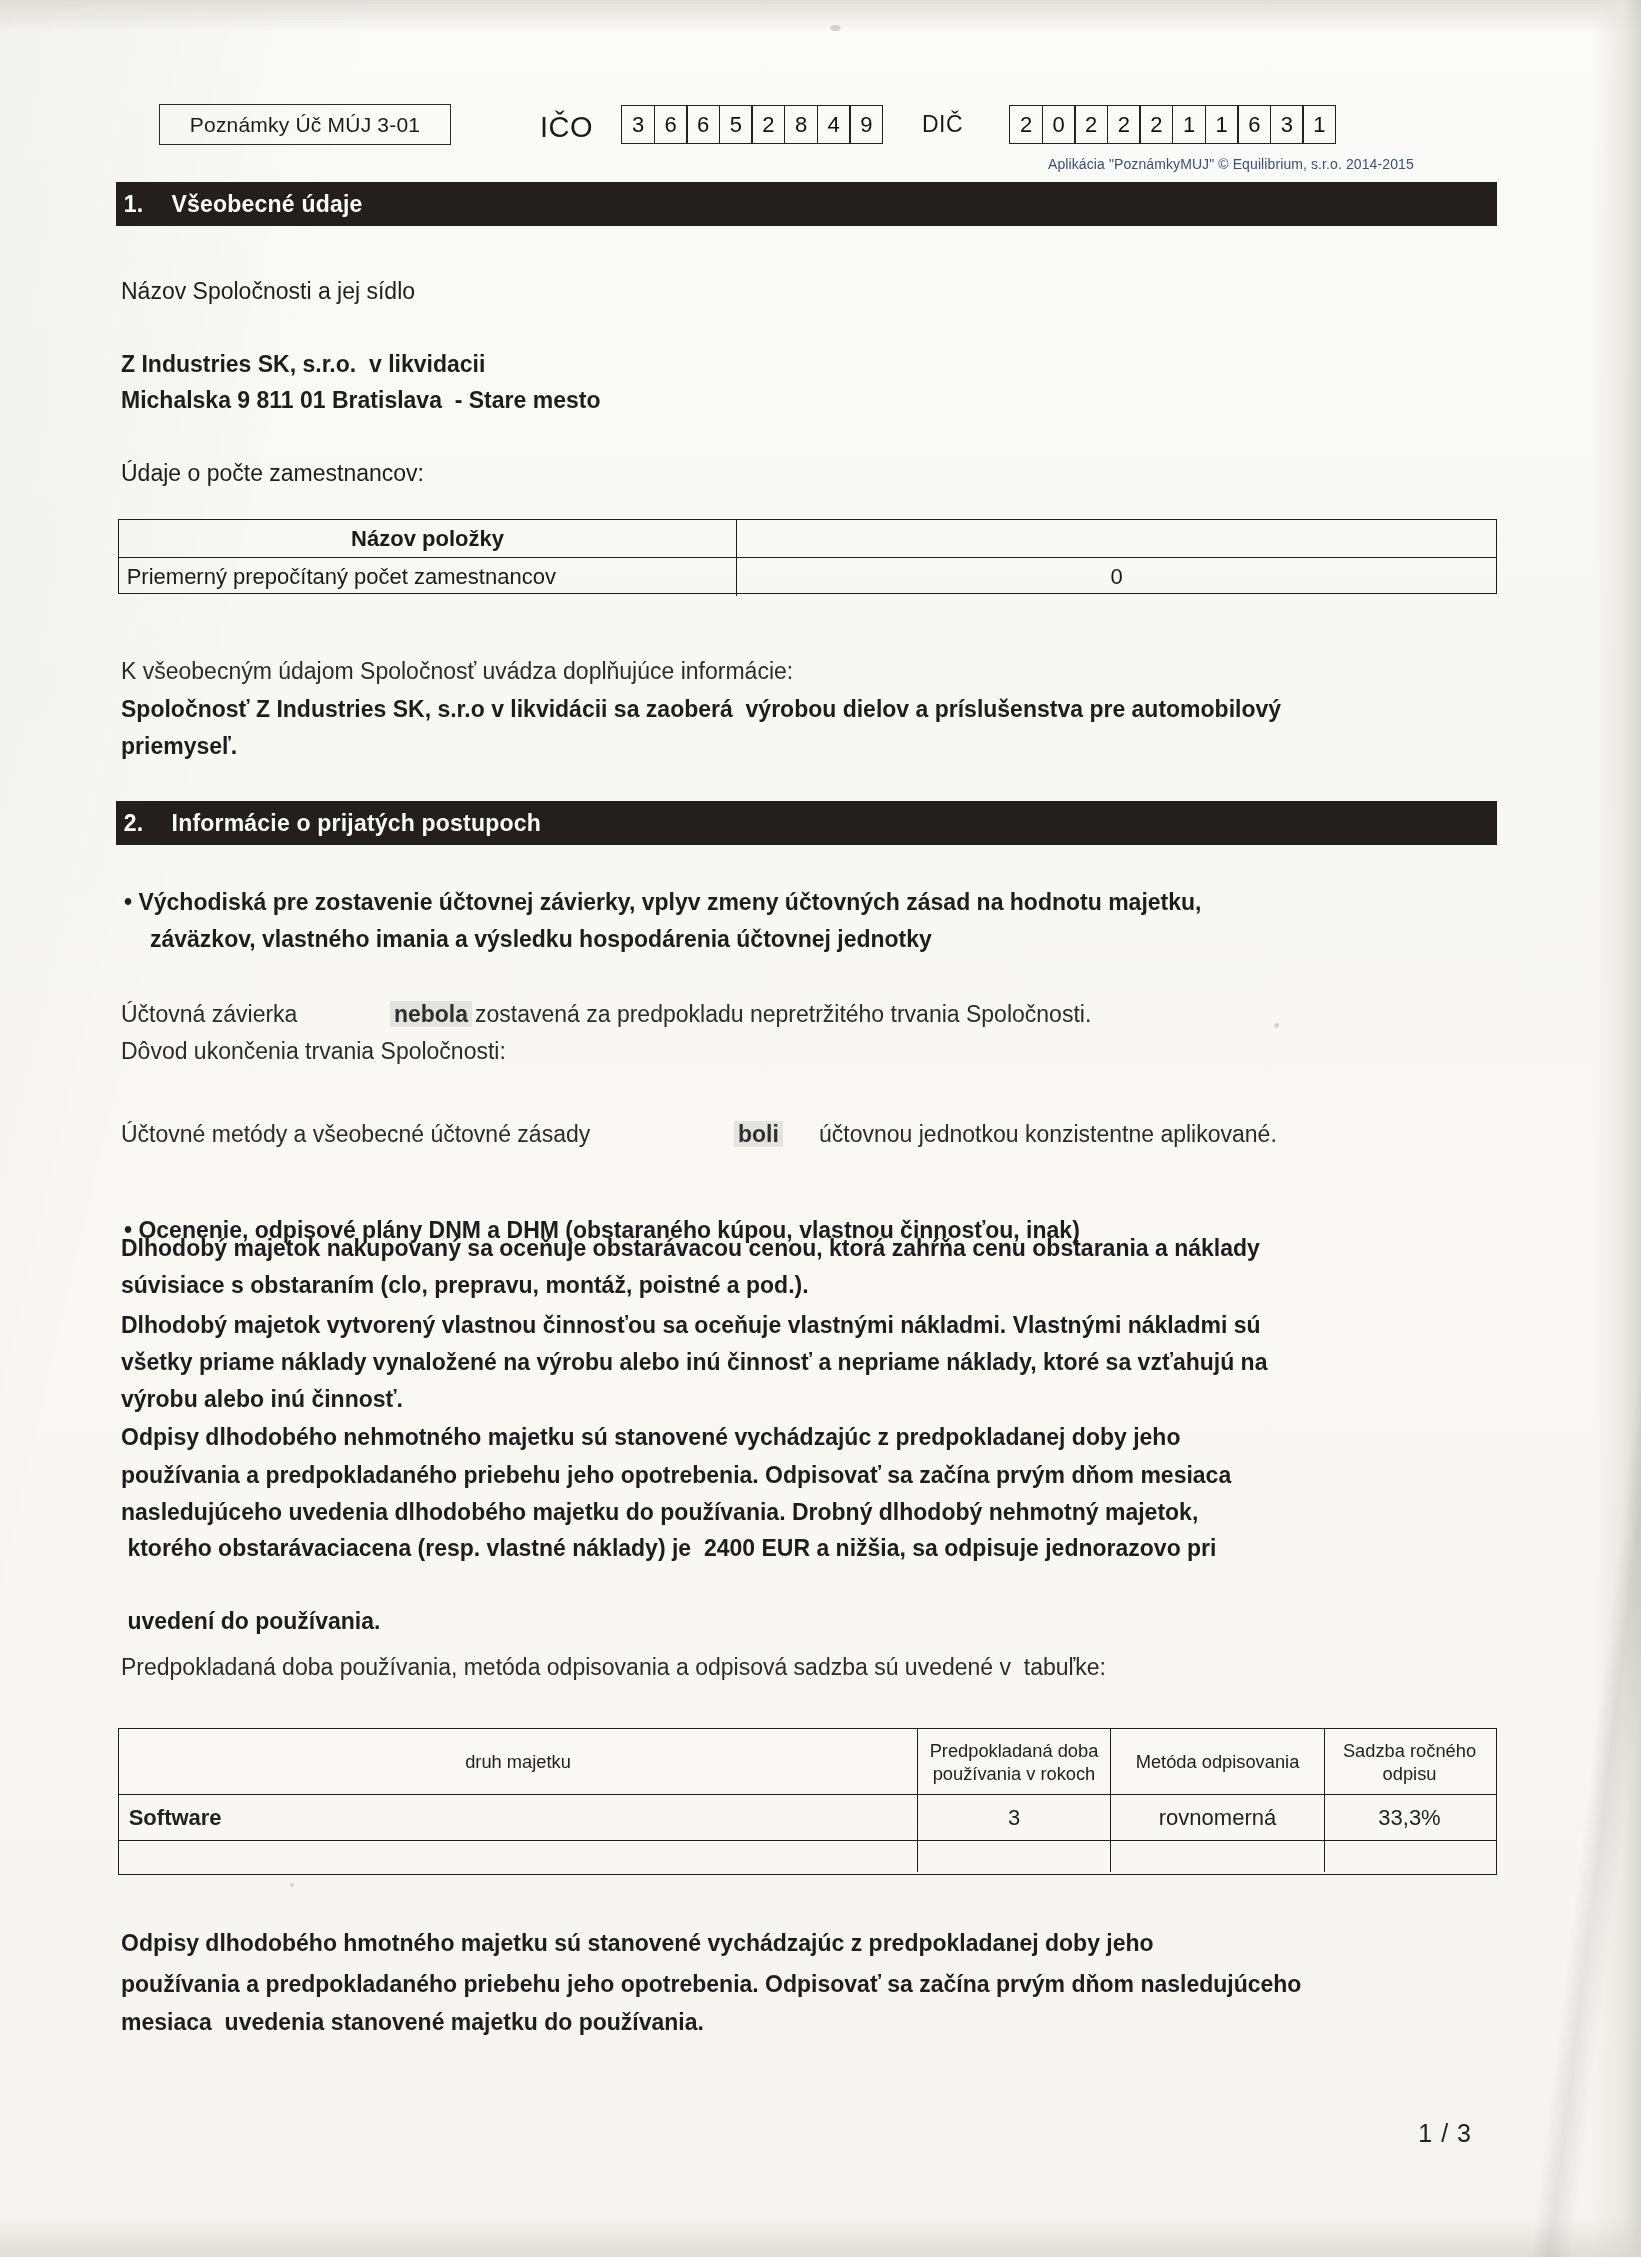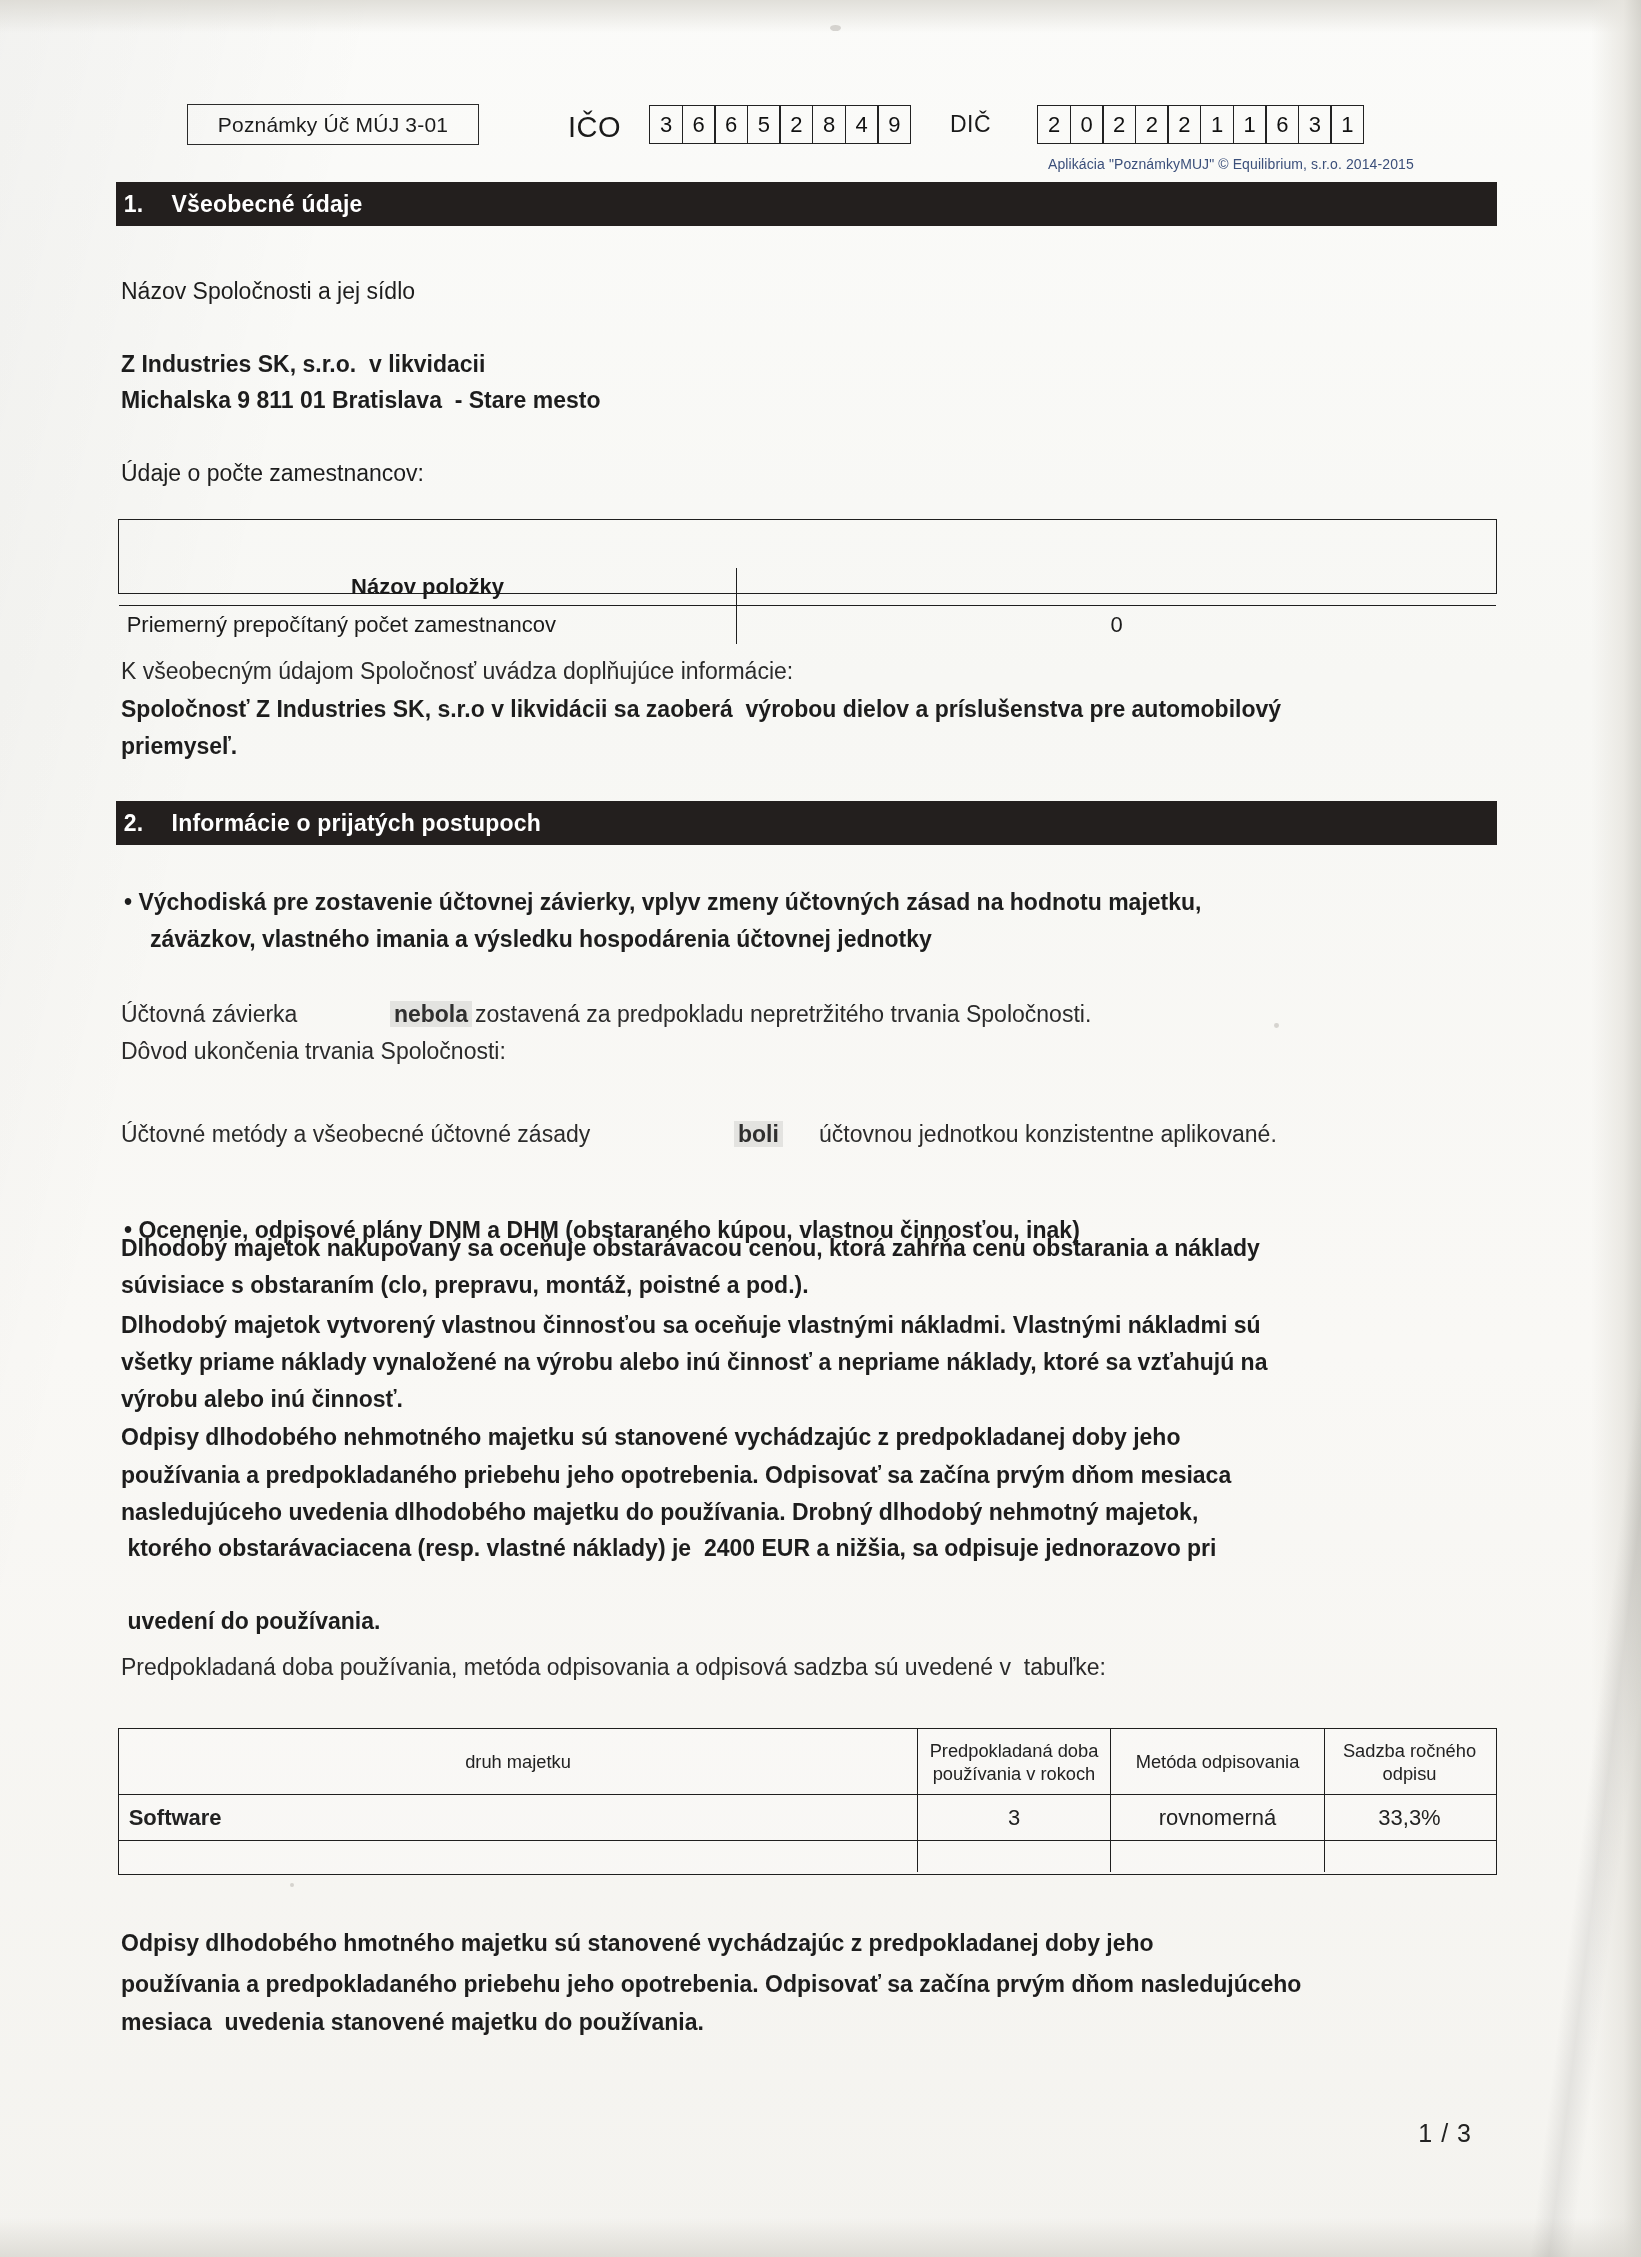--- a/index.html
+++ b/index.html
@@ -67,21 +67,20 @@
     width: 1641px;
     height: 2257px;
   }
 
   
   .hdr {
     position: absolute;
     left: 159px; top: 104px;
     width: 1342px;
     height: 41px;
-    margin-left: 28px;
   }
   .hdr-label-box {
     position: absolute;
     left: 0; top: 0;
     width: 290px; height: 39px;
     border: 1.4px solid #2b2b2b;
     display: flex;
     align-items: center;
     justify-content: center;
     font-size: 21px;
@@ -168,21 +167,21 @@
     width: 1379px;
     height: 75px;
     border: 1.5px solid #1f1f1f;
     box-sizing: border-box;
   }
   .tbl-emp .row {
     display: flex;
     height: 38px;
     box-sizing: border-box;
   }
-  .tbl-emp .row.r1 { border-bottom: 1.5px solid #1f1f1f; margin-top: 48px; }
+  .tbl-emp .row.r1 { border-bottom: 1.5px solid #1f1f1f; }
   .tbl-emp .c-left {
     width: 618px;
     box-sizing: border-box;
     border-right: 1.5px solid #1f1f1f;
     display: flex;
     align-items: center;
     font-size: 22px;
   }
   .tbl-emp .c-right {
     flex: 1;

